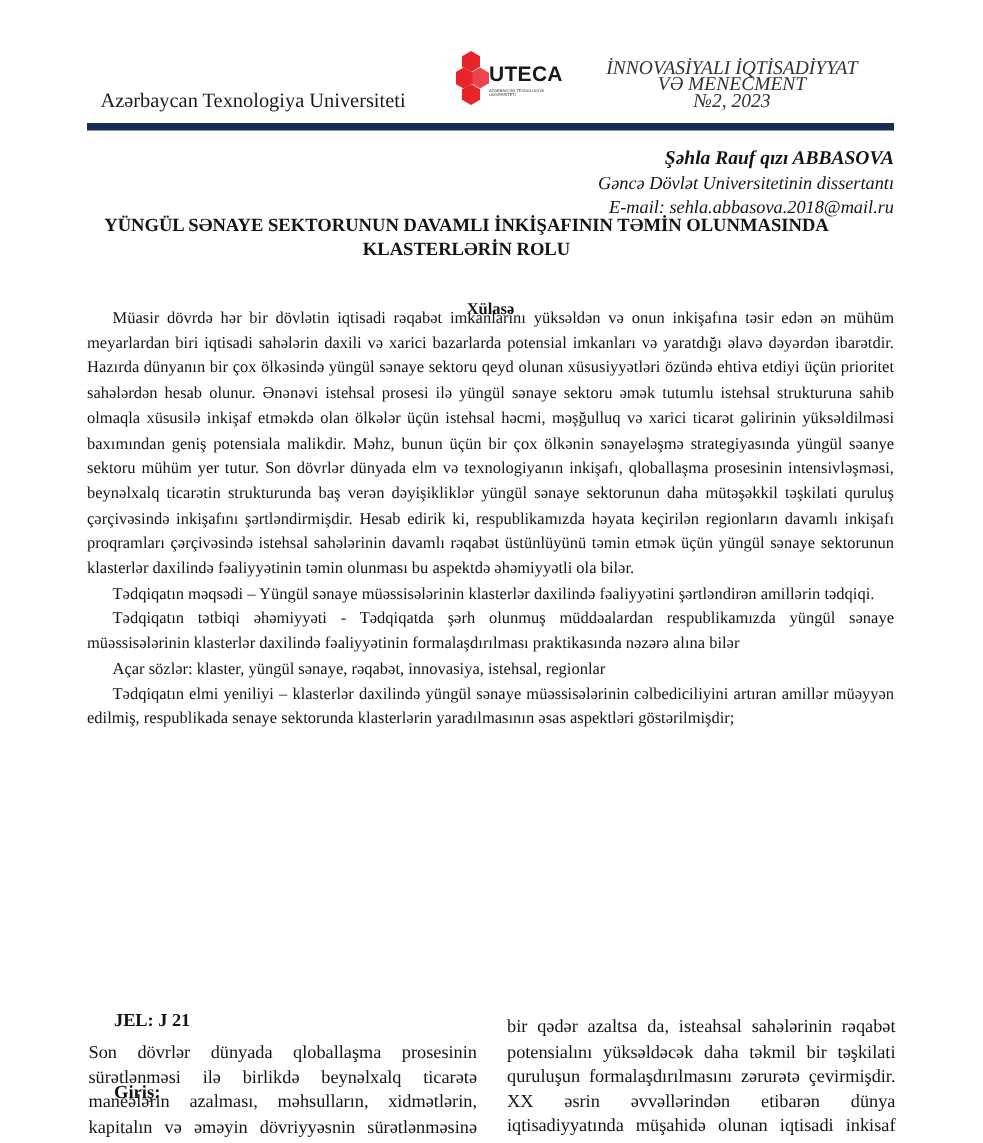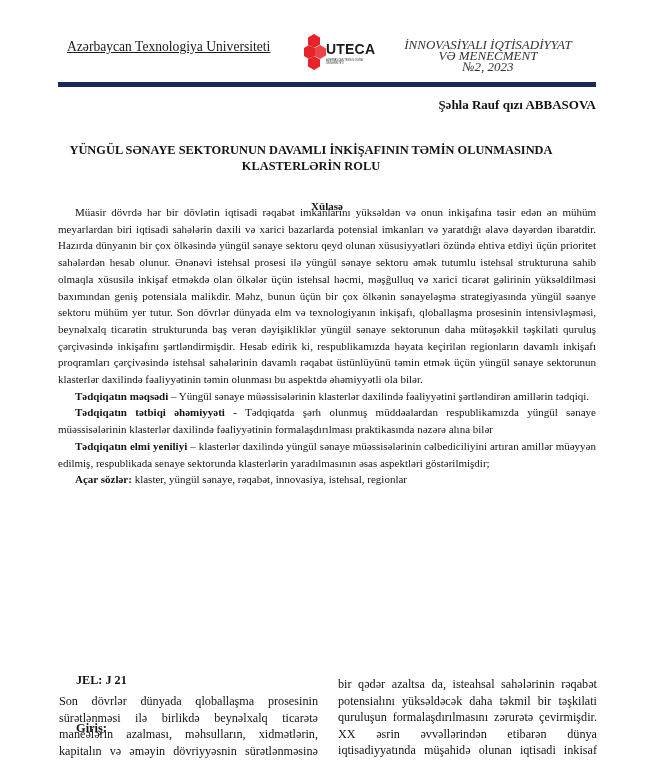--- a/index.html
+++ b/index.html
@@ -1,38 +1,38 @@
 <!DOCTYPE html>
 <html><head>
 <meta charset="utf-8">
 <style>
   html, body { margin: 0; padding: 0; background: #ffffff; }
   body { width: 655px; height: 762px; overflow: hidden; position: relative;
          font-family: "Liberation Serif", serif; color: #141414; }
   .header { position: absolute; left: 58px; top: 30px; width: 538px; height: 56px; }
-  .uni { position: absolute; left: 9px; top: 9px; font-size: 13.6px; color: #1a1a1a; text-decoration: underline; }
+  .uni { position: absolute; left: 9px; top: 29px; font-size: 13.6px; color: #1a1a1a; }
   .logo { position: absolute; left: 246px; top: 3px; width: 70px; height: 44px; }
   .logo svg { position: absolute; left: 0; top: 0; }
   .logo-text { position: absolute; left: 22px; top: 8px; font-family: "Liberation Sans", sans-serif;
                font-weight: bold; font-size: 14px; color: #1a1a1a; letter-spacing: 0.2px; }
   .logo-sub { position: absolute; left: 22px; top: 26px; font-family: "Liberation Sans", sans-serif;
               font-size: 2.6px; color: #333; line-height: 3px; width: 40px; }
   .journal { position: absolute; left: 340px; top: 9px; width: 180px; text-align: center;
              font-size: 13px; font-style: italic; color: #333; line-height: 11px; }
   .rule { position: absolute; left: 58px; top: 82px; width: 538px; height: 5px; background: #1b2a57; }
-  .author-block { position: absolute; right: 59px; top: 97px; text-align: right; font-size: 12.2px; line-height: 16.5px; }
+  .author-block { position: absolute; right: 59px; top: 97px; text-align: right; font-size: 12.2px; line-height: 16.5px; font-style: italic; }
   .author-name { font-weight: bold; font-size: 13px; }
   .title { position: absolute; left: 42px; top: 142px; width: 538px; text-align: center;
            font-weight: bold; font-size: 12.4px; line-height: 16px; }
   .xulase { position: absolute; left: 58px; top: 188px; width: 538px; text-align: center;
             font-weight: bold; font-size: 11px; margin-top: 12px; }
   .abstract { position: absolute; left: 58px; top: 204px; width: 538px; font-size: 11px;
               line-height: 16.7px; text-align: justify; }
   .abstract p { margin: 0; text-indent: 17px; }
-  .abstract b { font-weight: bold; }
+  .abstract b { font-weight: normal; }
   .jel { position: absolute; left: 76px; top: 645px; font-weight: bold; font-size: 12.2px; margin-top: 28px; }
   .giris { position: absolute; left: 76px; top: 676px; font-weight: bold; font-size: 12.4px; margin-top: 45px; }
   .col { position: absolute; top: 693px; width: 259px; font-size: 12.2px; line-height: 16.5px; text-align: justify; }
   .col-left { left: 59px; }
   .col-right { left: 338px; top: 676px; }
 </style>
 </head>
 <body>
 
 <div class="header">
@@ -49,31 +49,33 @@
   </div>
   <div class="journal">
     <div>İNNOVASİYALI İQTİSADİYYAT VƏ MENECMENT</div>
     <div>№2, 2023</div>
   </div>
 </div>
 <div class="rule"></div>
 
 <div class="author-block">
   <div class="author-name">Şəhla Rauf qızı ABBASOVA</div>
+  <div>Gəncə Dövlət Universitetinin dissertantı</div>
+  <div>E-mail: sehla.abbasova.2018@mail.ru</div>
 </div>
 
 <div class="title">YÜNGÜL SƏNAYE SEKTORUNUN DAVAMLI İNKİŞAFININ TƏMİN OLUNMASINDA KLASTERLƏRİN ROLU</div>
 
 <div class="xulase">Xülasə</div>
 
 <div class="abstract">
   <p>Müasir dövrdə  hər bir dövlətin  iqtisadi rəqabət imkanlarını yüksəldən və onun inkişafına təsir edən ən mühüm meyarlardan biri  iqtisadi sahələrin daxili və xarici bazarlarda potensial imkanları və yaratdığı əlavə dəyərdən ibarətdir. Hazırda dünyanın bir çox ölkəsində yüngül sənaye sektoru qeyd olunan xüsusiyyətləri özündə ehtiva etdiyi üçün prioritet sahələrdən hesab olunur. Ənənəvi istehsal prosesi ilə yüngül sənaye sektoru  əmək tutumlu istehsal strukturuna sahib olmaqla xüsusilə  inkişaf etməkdə olan ölkələr üçün istehsal həcmi, məşğulluq və xarici ticarət gəlirinin yüksəldilməsi baxımından geniş potensiala malikdir. Məhz, bunun üçün bir çox ölkənin sənayeləşmə strategiyasında yüngül səanye sektoru mühüm yer tutur. Son dövrlər dünyada  elm və texnologiyanın inkişafı, qloballaşma prosesinin intensivləşməsi, beynəlxalq ticarətin strukturunda baş verən dəyişikliklər yüngül sənaye sektorunun daha mütəşəkkil təşkilati quruluş çərçivəsində inkişafını şərtləndirmişdir. Hesab edirik ki, respublikamızda həyata keçirilən  regionların davamlı inkişafı proqramları çərçivəsində istehsal sahələrinin davamlı rəqabət üstünlüyünü təmin etmək üçün yüngül sənaye sektorunun klasterlər daxilində fəaliyyətinin təmin olunması bu aspektdə əhəmiyyətli ola bilər.</p>
   <p><b>Tədqiqatın məqsədi</b><span> – </span><span>Yüngül sənaye müəssisələrinin klasterlər daxilində fəaliyyətini şərtləndirən amillərin tədqiqi.</span></p>
   <p><b>Tədqiqatın tətbiqi əhəmiyyəti -</b><span> </span><span>Tədqiqatda şərh olunmuş müddəalardan respublikamızda yüngül sənaye müəssisələrinin klasterlər daxilində fəaliyyətinin formalaşdırılması praktikasında nəzərə alına bilər</span></p>
+  <p><b>Açar sözlər:</b><span> </span><span>klaster, yüngül sənaye, rəqabət, innovasiya, istehsal, regionlar</span></p>
   <p><b>Tədqiqatın elmi yeniliyi</b><span> – </span><span>klasterlər daxilində  yüngül sənaye müəssisələrinin  cəlbediciliyini artıran amillər müəyyən edilmiş, respublikada senaye sektorunda klasterlərin  yaradılmasının əsas aspektləri göstərilmişdir;</span></p>
-  <p><b>Açar sözlər:</b><span> </span><span>klaster, yüngül sənaye, rəqabət, innovasiya, istehsal, regionlar</span></p>
 </div>
 
 <div class="jel"><b>JEL</b><b>: J 21</b></div>
 
 <div class="giris">Giriş:</div>
 <div class="col col-left">Son dövrlər dünyada qloballaşma prosesinin sürətlənməsi ilə birlikdə beynəlxalq ticarətə maneələrin azalması, məhsulların, xidmətlərin, kapitalın və əməyin dövriyyəsnin sürətlənməsinə səbəb olmusdur. Müsahidə olunan bu tendensi-</div>
 <div class="col col-right">bir qədər azaltsa da, isteahsal sahələrinin rəqabət potensialını yüksəldəcək daha təkmil bir təşkilati quruluşun formalaşdırılmasını zərurətə çevirmişdir. XX əsrin əvvəllərindən etibarən dünya iqtisadiyyatında müşahidə olunan iqtisadi inkisaf tendensivalarının əsas ünsürlərini təhlil</div>
 
 </body></html>

